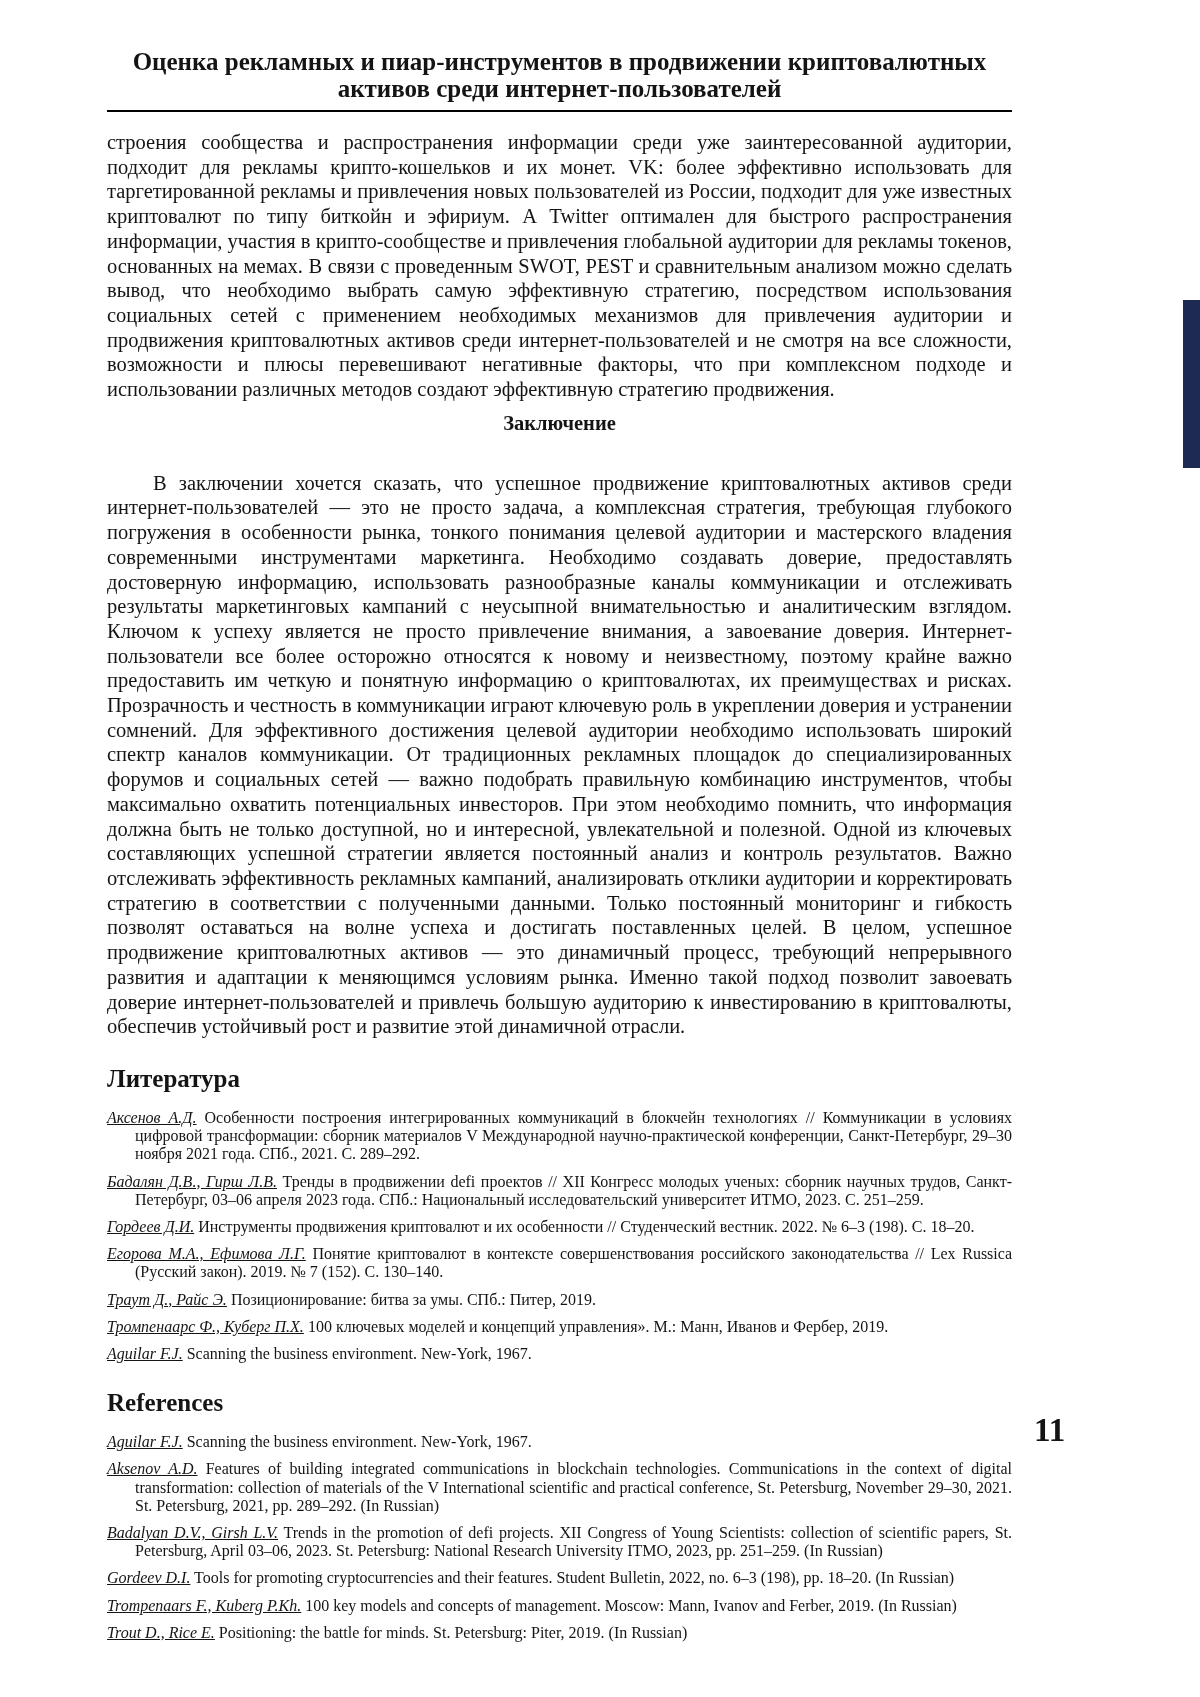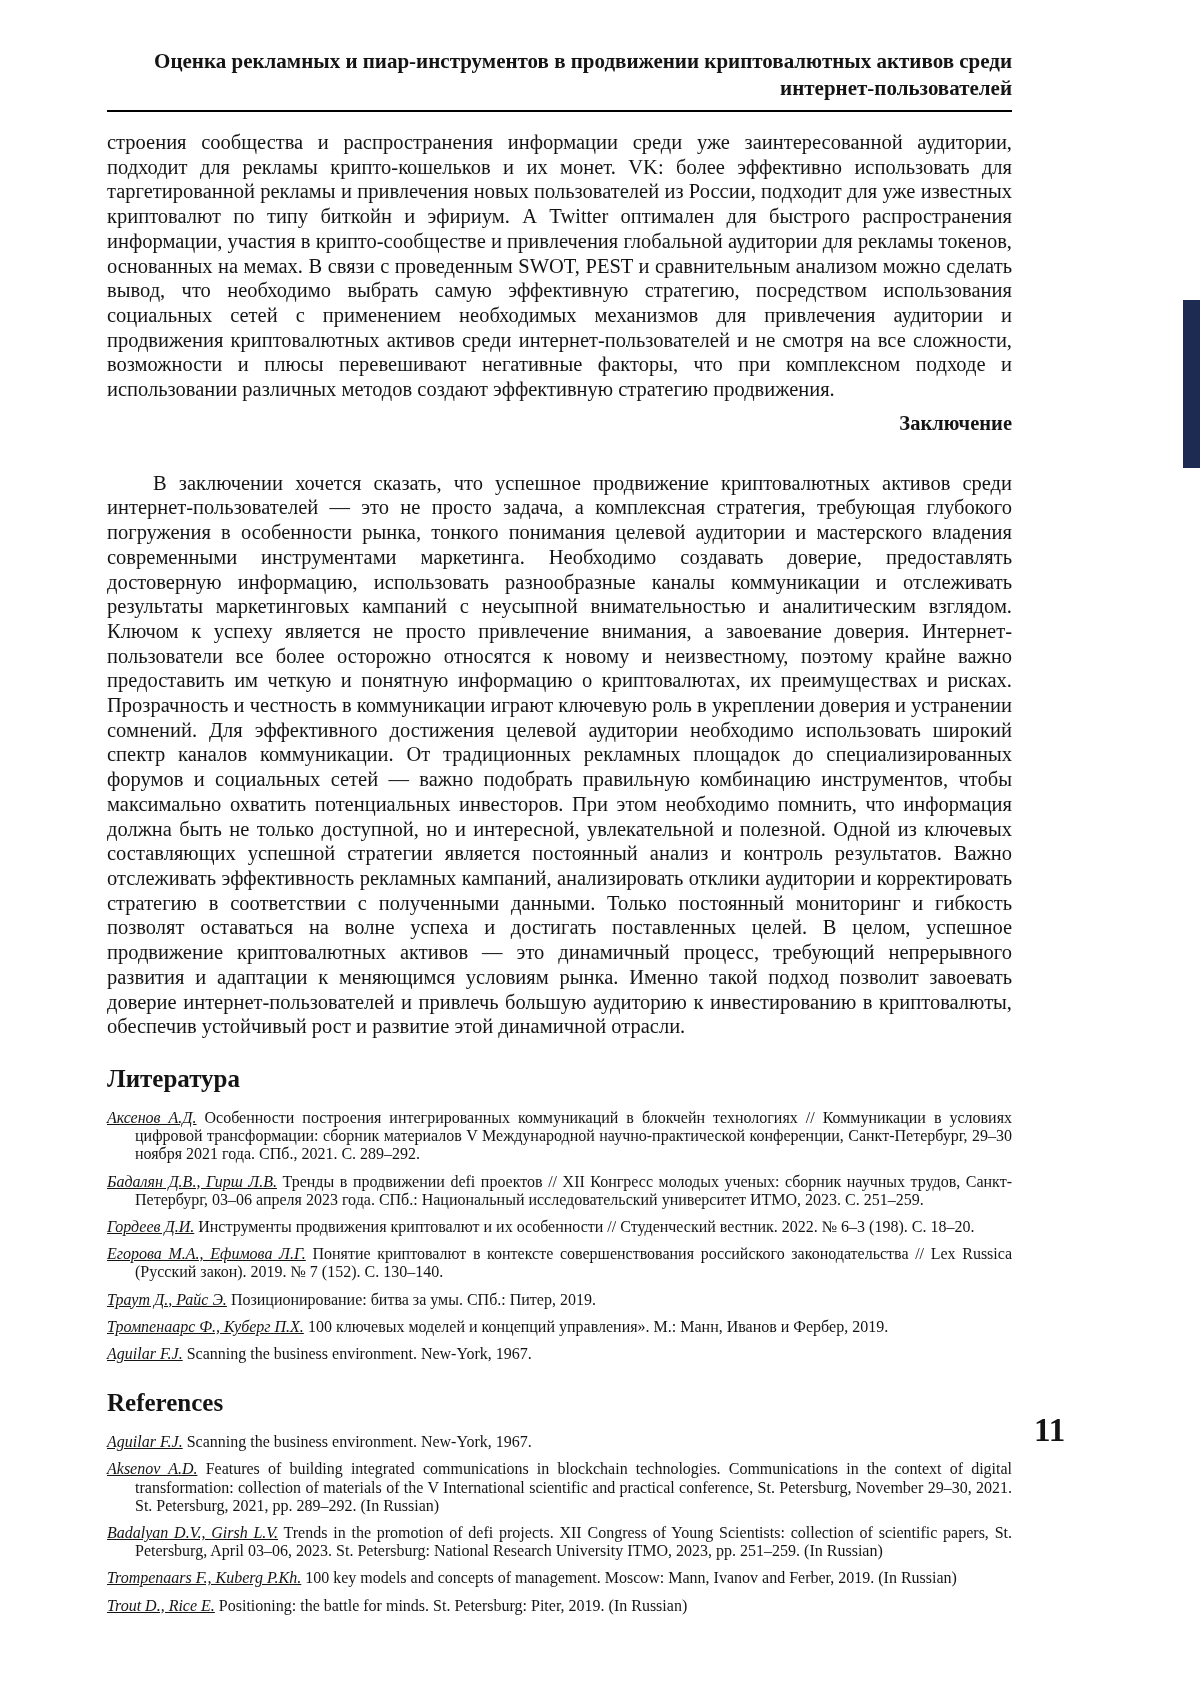--- a/index.html
+++ b/index.html
@@ -12,41 +12,41 @@
     color: #141414;
     overflow: hidden;
   }
   .content {
     position: absolute;
     left: 107px;
     top: 48px;
     width: 905px;
   }
   .running-title {
-    text-align: right;
+    text-align: center;
     font-weight: bold;
-    font-size: 21px;
+    font-size: 25px;
     line-height: 27px;
   }
   .header-rule {
     border: none;
     border-top: 2px solid #000000;
     margin: 8px 0 18px 0;
     height: 0;
   }
   .body-par {
     font-size: 20.5px;
     line-height: 24.7px;
     text-align: justify;
     margin: 0 0 2px 0;
   }
   .body-par.no-indent { text-indent: 0; }
   .body-par.indent { text-indent: 46px; margin-top: 36px; }
   .center-heading {
-    text-align: right;
+    text-align: center;
     font-weight: bold;
     font-size: 20.5px;
     margin: 10px 0 9px 0;
   }
   .section-heading {
     font-weight: bold;
     font-size: 25px;
     margin: 26px 0 16px 0;
   }
   .ref-list { margin: 0; }
@@ -107,18 +107,19 @@
       <p class="ref-item"><span class="ref-authors">Тромпенаарс Ф., Куберг П.Х.</span> <span>100 ключевых моделей и концепций управления». М.: Манн, Иванов и Фербер, 2019.</span></p>
       <p class="ref-item"><span class="ref-authors">Aguilar F.J.</span> <span>Scanning the business environment. New-York, 1967.</span></p>
     </div>
 
     <h2 class="section-heading">References</h2>
 
     <div class="ref-list">
       <p class="ref-item"><span class="ref-authors">Aguilar F.J.</span> <span>Scanning the business environment. New-York, 1967.</span></p>
       <p class="ref-item"><span class="ref-authors">Aksenov A.D.</span> <span>Features of building integrated communications in blockchain technologies. Communications in the context of digital transformation: collection of materials of the V International scientific and practical conference, St. Petersburg, November 29–30, 2021. St. Petersburg, 2021, pp. 289–292. (In Russian)</span></p>
       <p class="ref-item"><span class="ref-authors">Badalyan D.V., Girsh L.V.</span> <span>Trends in the promotion of defi projects. XII Congress of Young Scientists: collection of scientific papers, St. Petersburg, April 03–06, 2023. St. Petersburg: National Research University ITMO, 2023, pp. 251–259. (In Russian)</span></p>
+      <p class="ref-item"><span class="ref-authors">Gordeev D.I.</span> <span>Tools for promoting cryptocurrencies and their features. Student Bulletin, 2022, no. 6–3 (198), pp. 18–20. (In Russian)</span></p>
       <p class="ref-item"><span class="ref-authors">Trompenaars F., Kuberg P.Kh.</span> <span>100 key models and concepts of management. Moscow: Mann, Ivanov and Ferber, 2019. (In Russian)</span></p>
       <p class="ref-item"><span class="ref-authors">Trout D., Rice E.</span> <span>Positioning: the battle for minds. St. Petersburg: Piter, 2019. (In Russian)</span></p>
     </div>
 
   </div>
 </div>
 
 </body></html>

